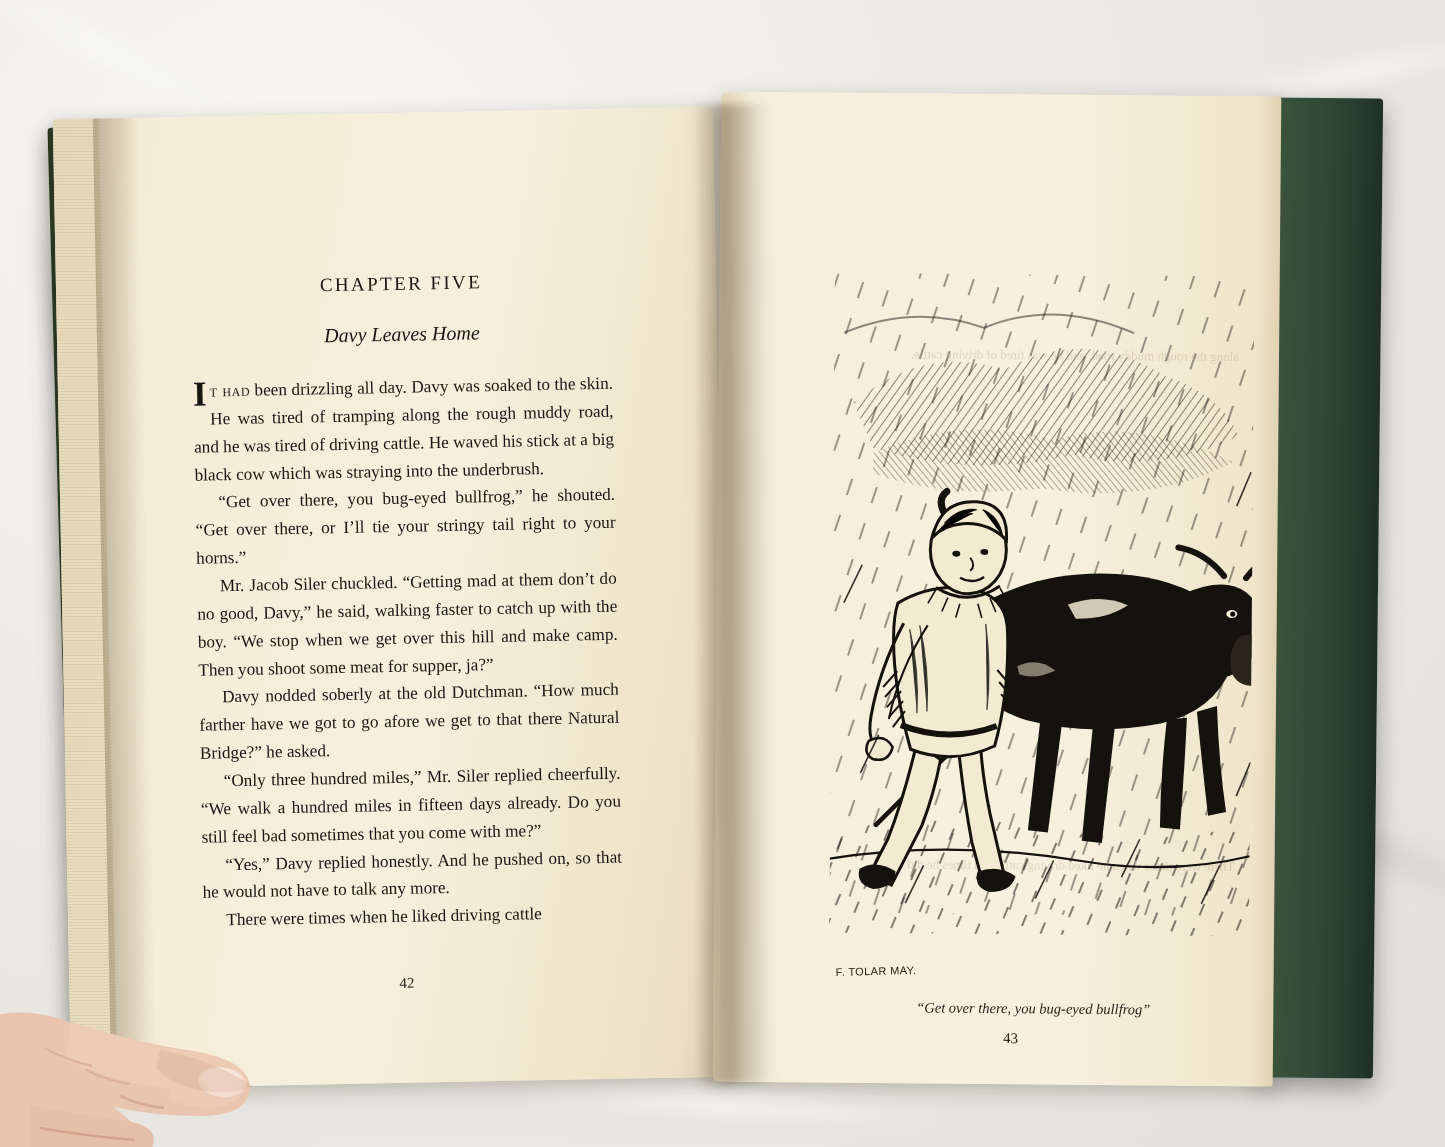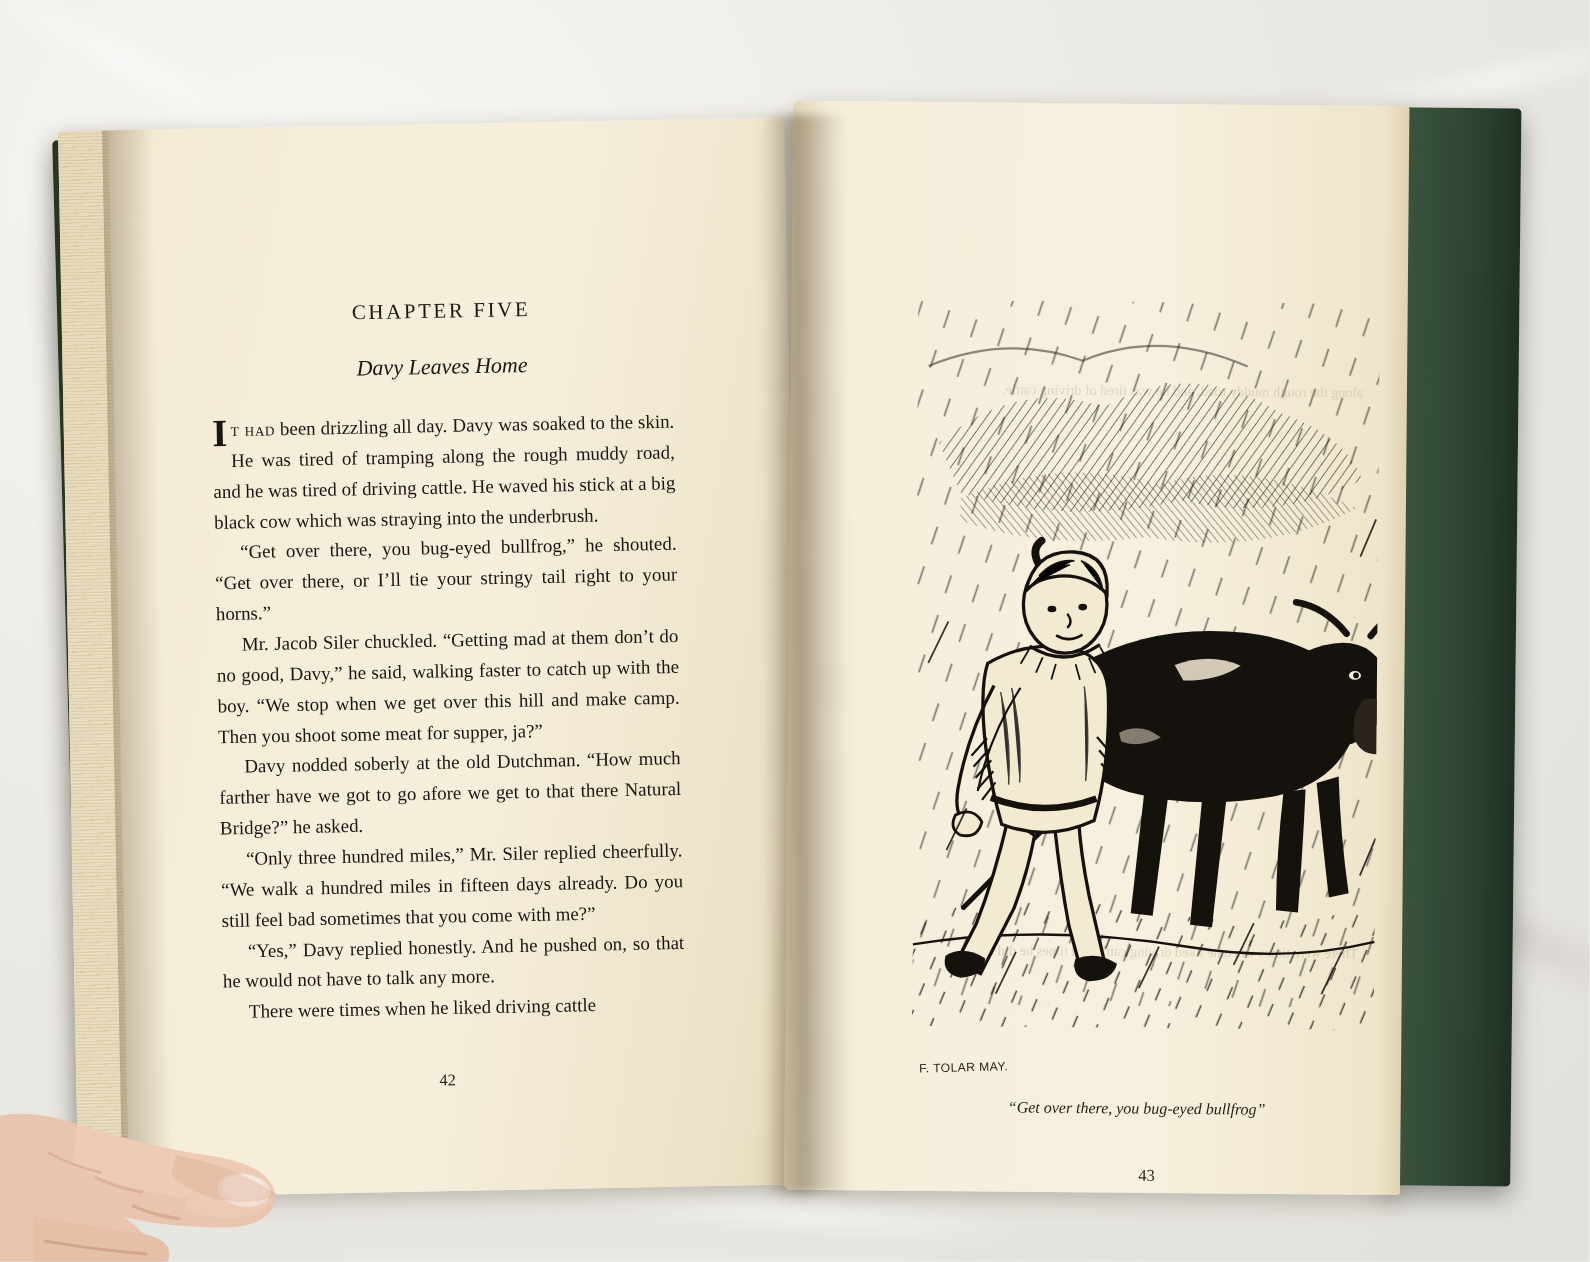--- a/index.html
+++ b/index.html
@@ -169,21 +169,21 @@
   #illo-caption {
     position: absolute;
     left: 120px;
     top: 906px;
     width: 400px;
     text-align: center;
     font-size: 14.5px;
     font-style: italic;
     color: #221d17;
   }
-  #folio-right { left: 290px; top: 967px; margin-left: 32px; }
+  #folio-right { left: 290px; top: 936px; }
   #artist-sig {
     position: absolute;
     left: 122px;
     top: 872px;
     font-size: 11px;
     font-family: "Liberation Sans", sans-serif;
     color: #2a241c;
     transform: rotate(-2deg);
     letter-spacing: .4px;
   }

